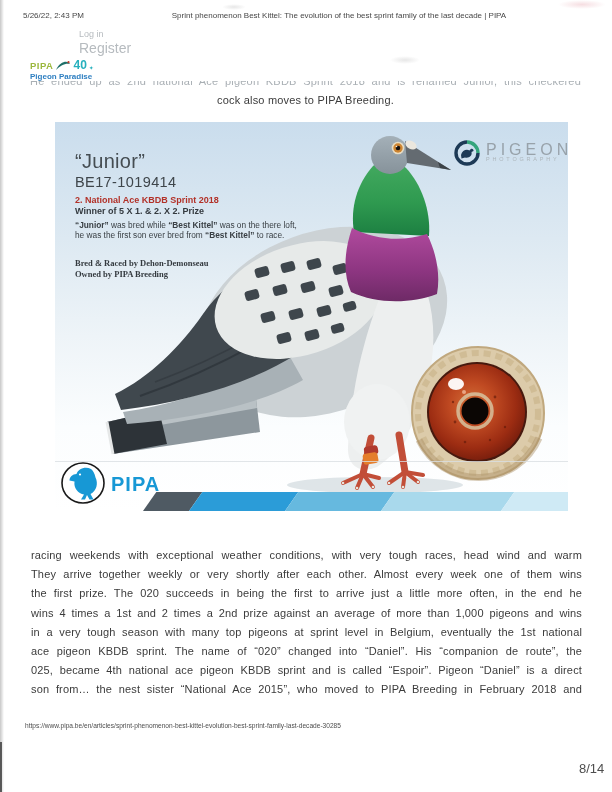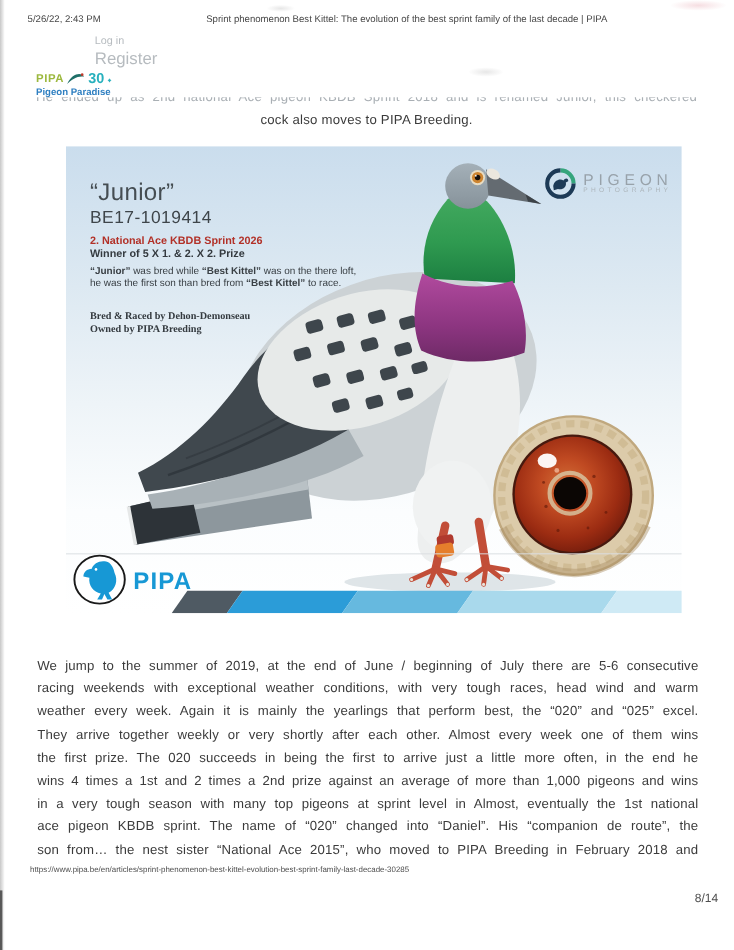--- a/index.html
+++ b/index.html
@@ -10,21 +10,21 @@
         background:linear-gradient(90deg,rgba(70,70,70,.30),rgba(70,70,70,0));}
   .edge-dark{position:absolute;left:0;top:742px;width:2px;height:50px;background:#3a3a3a;opacity:.8;}
   .smudge-pink{position:absolute;left:558px;top:0;width:48px;height:9px;border-radius:50%;
         background:radial-gradient(ellipse,rgba(228,160,170,.35),transparent 70%);}
   .smudge-gray{position:absolute;border-radius:50%;background:radial-gradient(ellipse,rgba(120,120,120,.18),transparent 70%);}
 
   
   .hdr-date{position:absolute;left:23px;top:11px;font-size:8px;color:#474747;}
   .hdr-title{position:absolute;left:70px;right:4px;top:11px;font-size:8px;color:#474747;text-align:center;}
   .foot-url{position:absolute;left:25px;top:722px;font-size:6.6px;color:#4e4e4e;}
-  .foot-page{position:absolute;left:557px;top:744px;font-size:10px;color:#4e4e4e;padding-left:22px;}
+  .foot-page{position:absolute;left:557px;top:761px;font-size:13px;color:#4e4e4e;padding-left:22px;}
 
   
   .login{position:absolute;left:35px;top:29px;font-size:9px;color:#b6bbbf;text-decoration:none;cursor:pointer;margin-left:44px;}
   .register{position:absolute;left:79px;top:40px;font-size:14px;color:#b6bbbf;text-decoration:none;cursor:pointer;}
   .sitelogo{position:absolute;left:30px;top:56px;width:120px;cursor:pointer;}
   .sitelogo .row{display:flex;align-items:flex-end;gap:2px;height:15px;}
   .lg-pipa{font-size:9.5px;font-weight:bold;color:#9cb83e;letter-spacing:.5px;}
   .lg-20{font-size:12px;font-weight:bold;color:#27b0bd;line-height:12px;}
   .lg-star{font-size:6px;color:#27b0bd;vertical-align:top;}
   .lg-tag{font-size:8px;font-weight:bold;color:#2e7fc1;margin-top:1px;}
@@ -43,21 +43,21 @@
 
   .c-name{position:absolute;left:20px;top:28px;font-size:20px;color:#454d52;letter-spacing:.3px;}
   .c-ring{position:absolute;left:20px;top:52px;font-size:14.5px;color:#3e454a;letter-spacing:.4px;}
   .c-red{position:absolute;left:20px;top:73px;font-size:9px;font-weight:bold;color:#b23128;}
   .c-winner{position:absolute;left:20px;top:84px;font-size:9px;font-weight:bold;color:#343a3f;}
   .c-desc{position:absolute;left:20px;top:98px;width:270px;font-size:8.3px;line-height:10.4px;color:#3a4045;}
   .c-breed{position:absolute;left:20px;top:136px;font-size:8.5px;line-height:10.5px;font-weight:bold;color:#343a3f;font-family:Liberation Serif, serif;}
 
   .ph-logo{position:absolute;left:399px;top:18px;display:flex;align-items:center;gap:6px;}
   .ph-texts{display:flex;flex-direction:column;}
-  .ph-name{font-size:13px;letter-spacing:4px;color:#98a2aa;line-height:13px;}
+  .ph-name{font-size:16px;letter-spacing:4px;color:#98a2aa;line-height:13px;}
   .ph-sub{font-size:5.5px;letter-spacing:2.8px;color:#adb6bc;line-height:7px;}
 
   .pipa-logo{position:absolute;left:4px;top:337px;}
 
   .stripe-band{position:absolute;left:88px;top:370px;width:425px;height:19px;overflow:hidden;}
   .stripe{position:absolute;top:0;bottom:0;transform:skewX(-35deg);transform-origin:bottom left;}
 
   
   .bodytext{position:absolute;left:31px;top:546px;width:551px;}
   .bline{font-size:11px;line-height:19.2px;height:19.2px;overflow:hidden;color:#3b3b3b;
@@ -74,21 +74,21 @@
   <a class="login">Log in</a>
   <a class="register">Register</a>
 
   <div class="sitelogo">
     <div class="row">
       <span class="lg-pipa">PIPA</span>
       <svg width="16" height="12" viewBox="0 0 16 12">
         <path d="M1,11 C5,2 13,1 15,5 C10,4 5,7 1,11 Z" fill="#1f6f68"></path>
         <circle cx="13.5" cy="3.2" r="1.1" fill="#c0392b"></circle>
       </svg>
-      <span class="lg-20">30</span>
+      <span class="lg-20">40</span>
       <span class="lg-star">✦</span>
     </div>
     <div class="lg-tag">Pigeon Paradise</div>
   </div>
 
   <div class="intro1">
     <div class="inner">He ended up as 2nd national Ace pigeon KBDB Sprint 2018 and is renamed Junior, this checkered</div>
   </div>
   <div class="intro2">cock also moves to PIPA Breeding.</div>
 
@@ -210,25 +210,25 @@
         <circle cx="420" cy="289" r="13.5" fill="#0b0604"></circle>
         <ellipse cx="401" cy="262" rx="8" ry="6" fill="#ffffff" opacity="0.95"></ellipse>
         <circle cx="409" cy="270" r="2" fill="#ffd9c0" opacity="0.6"></circle>
       </g>
     </svg>
 
     <div class="floor-line"></div>
 
     <div class="c-name">“Junior”</div>
     <div class="c-ring">BE17-1019414</div>
-    <div class="c-red">2. National Ace KBDB Sprint 2026</div>
+    <div class="c-red">2. National Ace KBDB Sprint 2018</div>
     <div class="c-winner">Winner of 5 X 1. &amp; 2. X 2. Prize</div>
     <div class="c-desc">
         <div><b>“Junior”</b><span> was bred while </span><b>“Best Kittel”</b><span> was on the there loft,</span></div>
-        <div><span>he was the first son than bred from </span><b>“Best Kittel”</b><span> to race.</span></div>
+        <div><span>he was the first son ever bred from </span><b>“Best Kittel”</b><span> to race.</span></div>
       </div>
     <div class="c-breed">
       <div>Bred &amp; Raced by Dehon-Demonseau</div>
       <div>Owned by PIPA Breeding</div>
     </div>
 
     <div class="ph-logo">
       <svg width="26" height="26" viewBox="0 0 26 26">
         <path d="M13,2 A11,11 0 0 1 24,13" stroke="#35a57c" stroke-width="3.4" fill="none"></path>
         <path d="M24,13 A11,11 0 1 1 13,2" stroke="#1d3a56" stroke-width="3.4" fill="none"></path>
@@ -252,28 +252,27 @@
     <div class="stripe-band">
         <div class="stripe" style="left: 0px; width: 46px; background: rgb(79, 90, 99);"></div>
         <div class="stripe" style="left: 46px; width: 96px; background: rgb(43, 156, 216);"></div>
         <div class="stripe" style="left: 142px; width: 96px; background: rgb(102, 185, 223);"></div>
         <div class="stripe" style="left: 238px; width: 120px; background: rgb(169, 217, 236);"></div>
         <div class="stripe" style="left: 358px; width: 70px; background: rgb(207, 234, 245);"></div>
       </div>
   </div>
 
   <div class="bodytext">
-      <div class="bline">We jump to the summer of 2019, at the end of June / beginning of July there are 5-6 consecutive</div>
       <div class="bline">racing weekends with exceptional weather conditions, with very tough races, head wind and warm</div>
-      <div class="bline">weather every week. Again it is mainly the yearlings that perform best, the “020” and “025” excel.</div>
       <div class="bline">They arrive together weekly or very shortly after each other. Almost every week one of them wins</div>
       <div class="bline">the first prize. The 020 succeeds in being the first to arrive just a little more often, in the end he</div>
       <div class="bline">wins 4 times a 1st and 2 times a 2nd prize against an average of more than 1,000 pigeons and wins</div>
-      <div class="bline">in a very tough season with many top pigeons at sprint level in Almost, eventually the 1st national</div>
+      <div class="bline">in a very tough season with many top pigeons at sprint level in Belgium, eventually the 1st national</div>
       <div class="bline">ace pigeon KBDB sprint. The name of “020” changed into “Daniel”. His “companion de route”, the</div>
+      <div class="bline">025, became 4th national ace pigeon KBDB sprint and is called “Espoir”. Pigeon “Daniel” is a direct</div>
       <div class="bline">son from… the nest sister “National Ace 2015”, who moved to PIPA Breeding in February 2018 and</div>
     </div>
 
   <div class="foot-url">https://www.pipa.be/en/articles/sprint-phenomenon-best-kittel-evolution-best-sprint-family-last-decade-30285</div>
   <div class="foot-page">8/14</div>
 
   <div class="edge-shadow"></div>
   <div class="edge-dark"></div>
   <div class="smudge-pink"></div>
   <div class="smudge-gray" style="left:390px;top:56px;width:30px;height:8px;"></div>

